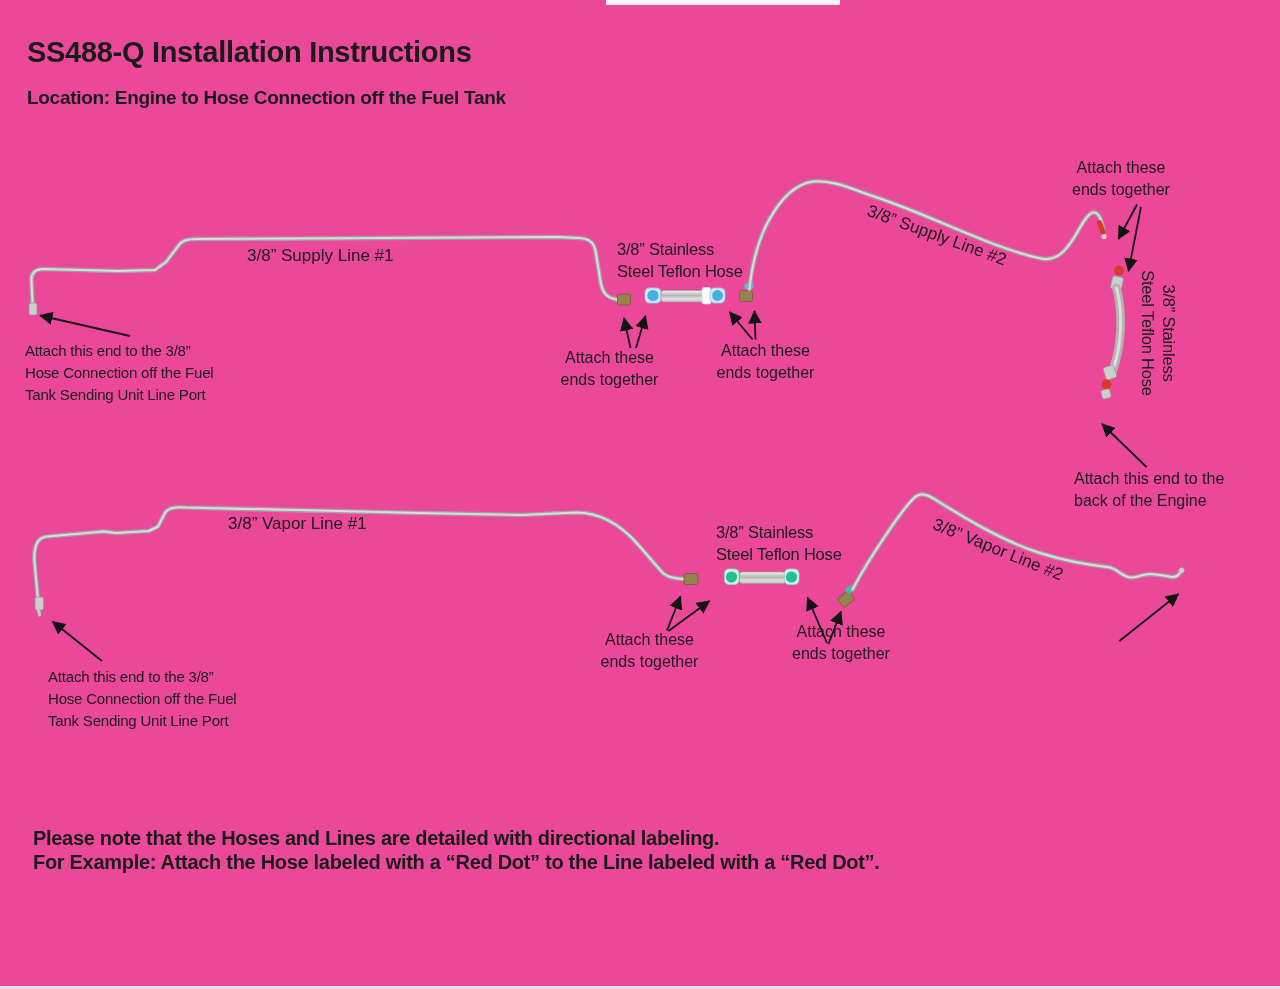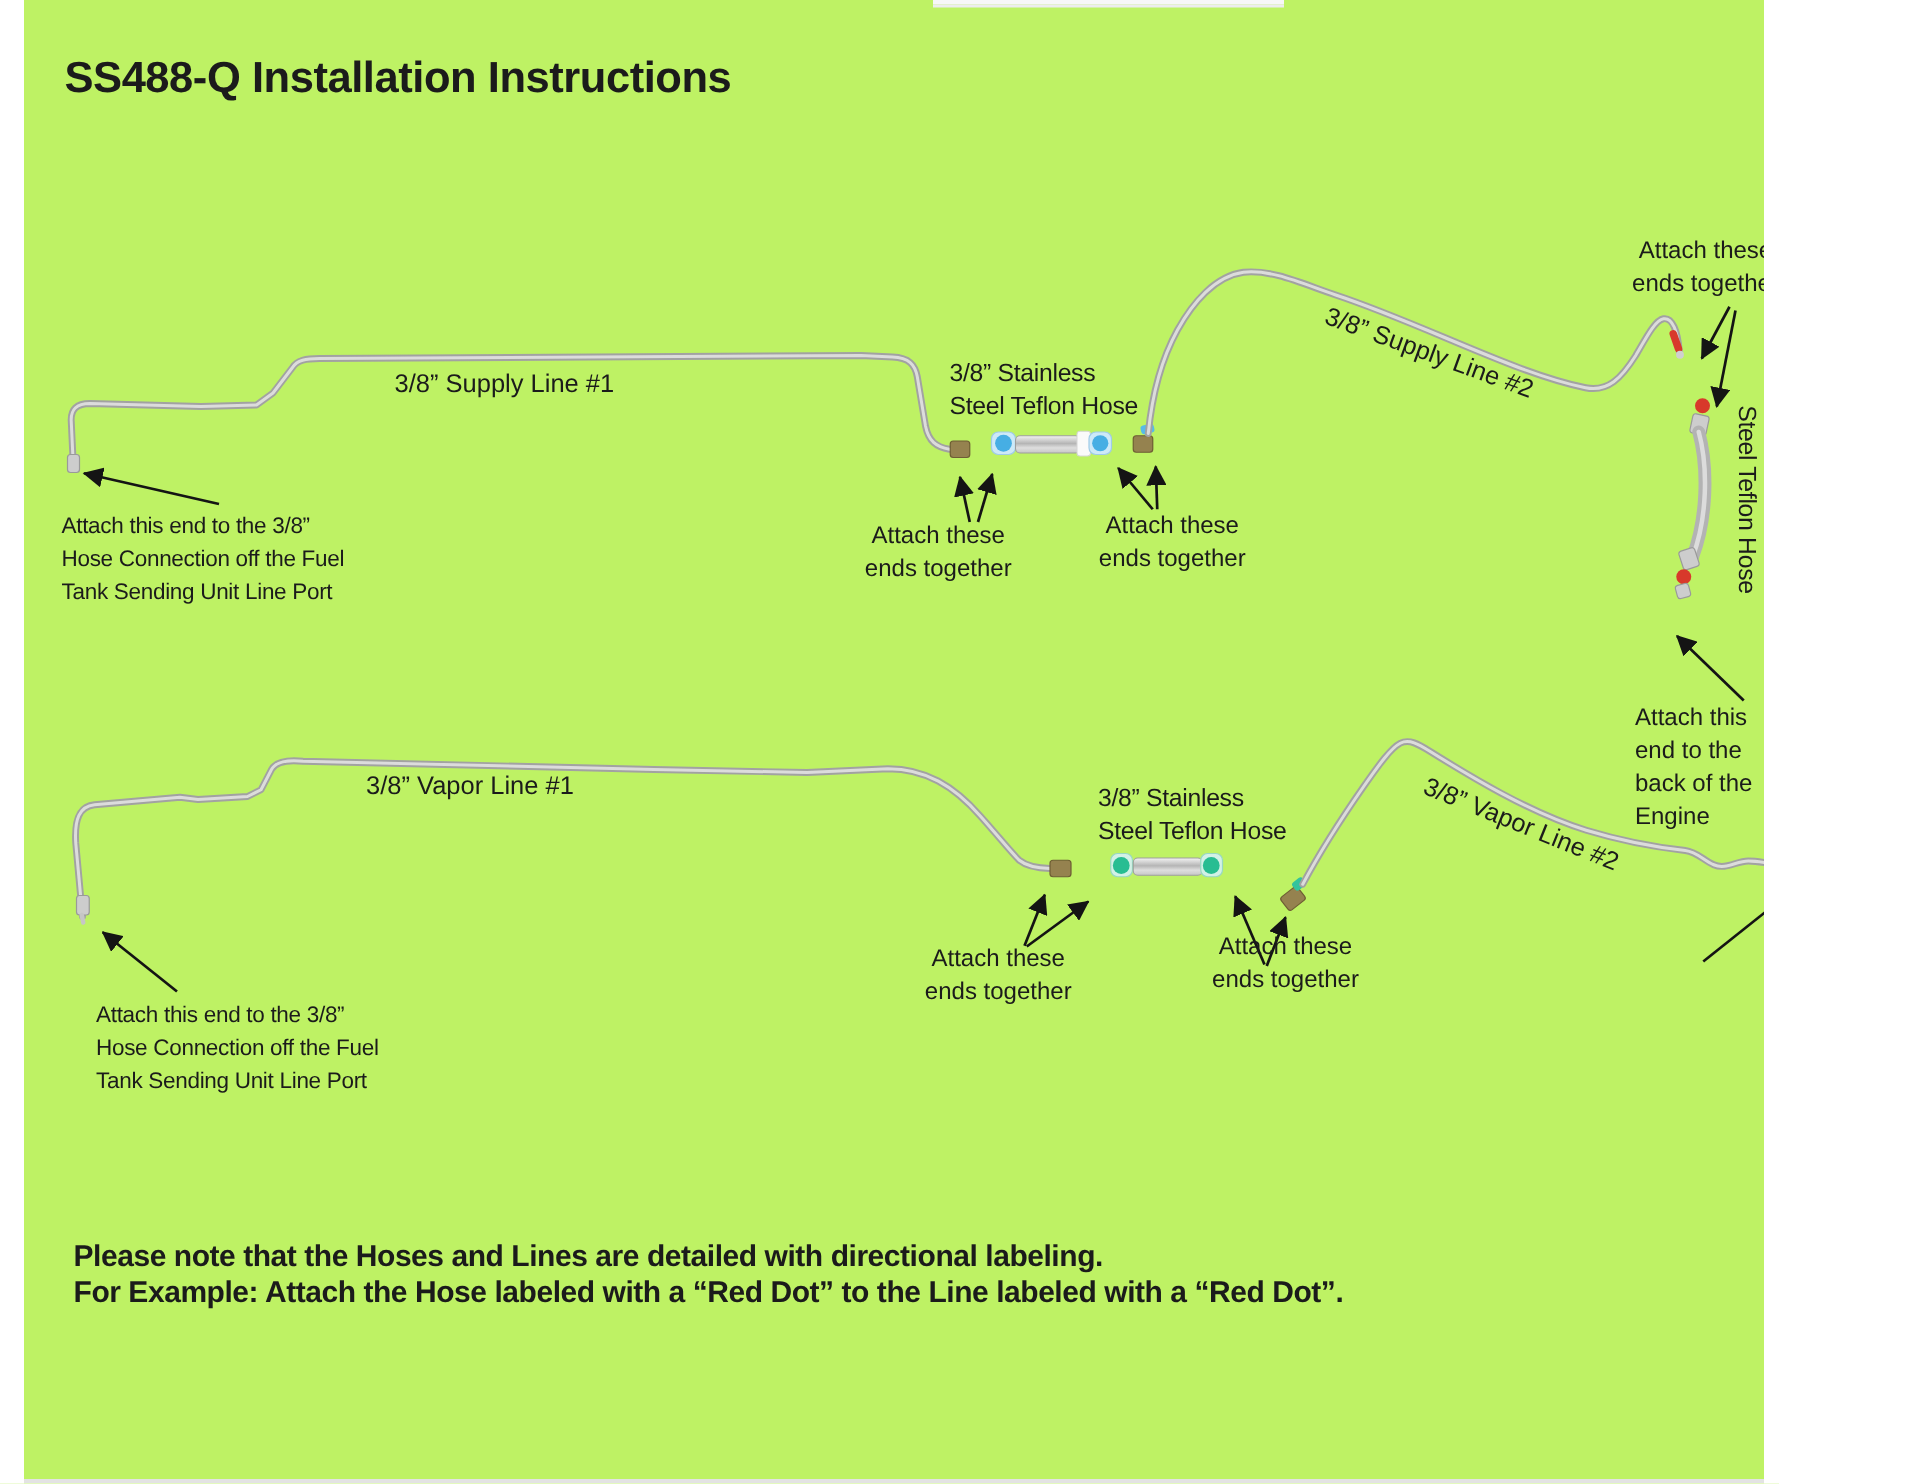--- a/index.html
+++ b/index.html
@@ -1,17 +1,17 @@
 <!DOCTYPE html>
 <html><head>
 <meta charset="utf-8">
 <style>
   html,body{margin:0;padding:0;background:#ffffff;}
-  .page{position:relative;width:1160px;height:989px;overflow:hidden;
-        background:#bef264;font-family:"Liberation Sans",sans-serif;color:#1b1b1b;margin-left:16px;}
+  .page{position:relative;width:1280px;height:989px;overflow:hidden;
+        background:#ec4899;font-family:"Liberation Sans",sans-serif;color:#1b1b1b;}
   svg{position:absolute;left:0;top:0;}
   .lbl{position:absolute;white-space:pre-line;line-height:22px;font-size:16px;}
   .title{font-size:29px;font-weight:bold;letter-spacing:-0.3px;line-height:32px;}
   .h2{font-size:19px;font-weight:bold;letter-spacing:-0.3px;line-height:22px;}
   .note{font-size:20px;font-weight:bold;letter-spacing:-0.3px;line-height:24px;white-space:nowrap;}
   .linelbl{font-size:17px;line-height:20px;white-space:nowrap;}
   .ctr{text-align:center;}
   .rot20{transform:rotate(20deg);}
   .rot22{transform:rotate(22deg);}
   .rot90{transform:rotate(90deg);}
@@ -123,20 +123,21 @@
       <path class="arrow" marker-end="url(#ah)" d="M 102 661 L 52.5 621.5"></path>
       <path class="arrow" marker-end="url(#ah)" d="M 667 630.5 L 680.5 596.5"></path>
       <path class="arrow" marker-end="url(#ah)" d="M 668.5 631 L 709.5 601"></path>
       <path class="arrow" marker-end="url(#ah)" d="M 827 643 L 807.5 597.5"></path>
       <path class="arrow" marker-end="url(#ah)" d="M 828.5 644 L 841 611.5"></path>
       <path class="arrow" marker-end="url(#ah)" d="M 1119.5 641 L 1178.5 594"></path>
     </g>
   </svg>
 
   <div class="lbl title" style="left:27px;top:36px;">SS488-Q Installation Instructions</div>
+  <div class="lbl h2" style="left:27px;top:87px;">Location: Engine to Hose Connection off the Fuel Tank</div>
 
   <div class="lbl linelbl" style="left:247px;top:246px;">3/8” Supply Line #1</div>
   <div class="lbl hoselbl" style="left:617px;top:238px;">3/8” Stainless
 Steel Teflon Hose</div>
   <div class="lbl ctr" style="left:552px;top:347px;width:115px;">Attach these
 ends together</div>
   <div class="lbl ctr" style="left:708px;top:340px;width:115px;">Attach these
 ends together</div>
   <div class="lbl linelbl rot20" style="left:863px;top:228px;width:160px;">3/8” Supply Line #2</div>
   <div class="lbl ctr" style="left:1062px;top:157px;width:118px;">Attach these

